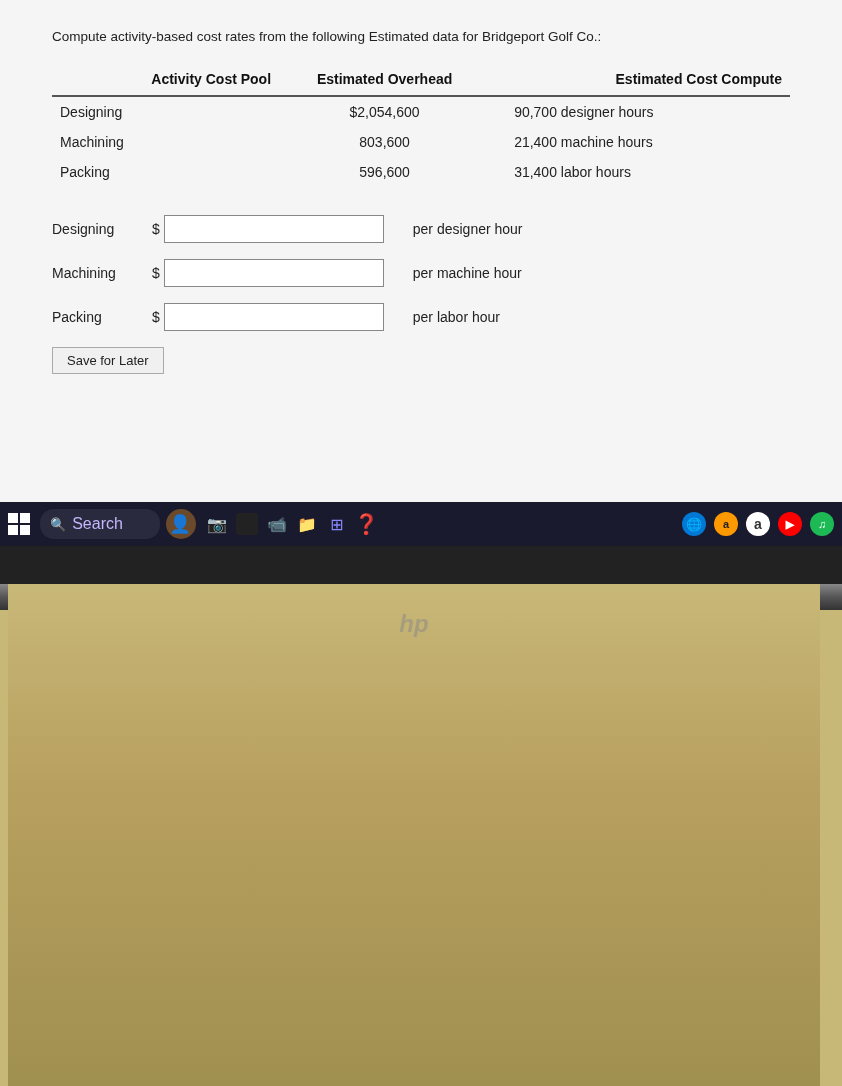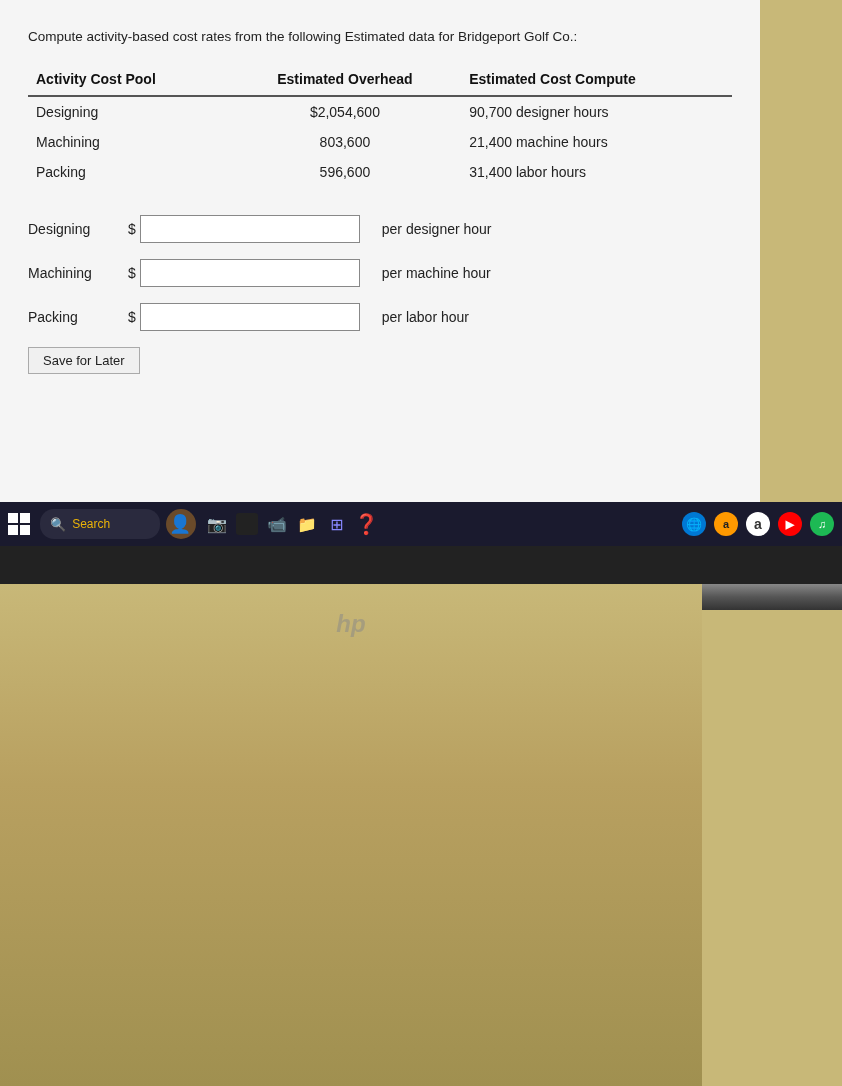--- a/index.html
+++ b/index.html
@@ -11,44 +11,44 @@
       font-family: Arial, sans-serif;
       overflow: hidden;
       position: relative;
     }
 
     
     .screen {
       position: absolute;
       top: 0;
       left: 0;
-      width: 760px;
+      width: 842px;
       height: 540px;
       background: #f5f5f5;
-      padding: 28px 28px;
+      padding: 28px 52px;
     }
 
     .instruction {
       font-size: 13.5px;
       color: #222;
       margin-bottom: 18px;
       line-height: 1.4;
     }
 
     
     .data-table {
       width: 100%;
       border-collapse: collapse;
       margin-bottom: 0;
     }
 
     .data-table th {
       font-weight: bold;
       font-size: 14px;
-      text-align: left;
+      text-align: right;
       padding: 6px 8px 8px 8px;
       color: #111;
       border-bottom: 2px solid #555;
     }
 
     .data-table th:nth-child(2),
     .data-table td:nth-child(2) {
       text-align: center;
       padding-right: 24px;
     }
@@ -92,21 +92,21 @@
       height: 28px;
       border: 1px solid #888;
       background: #fff;
       font-size: 13px;
       padding: 2px 6px;
     }
 
     .input-unit {
       font-size: 14px;
       color: #222;
-      margin-left: 22px;
+      margin-left: 29px;
     }
 
     .save-btn {
       background: #f0f0f0;
       border: 1px solid #aaa;
       padding: 5px 14px;
       font-size: 13px;
       cursor: pointer;
       color: #222;
     }
@@ -152,22 +152,22 @@
       align-items: center;
       background: #2a2a3e;
       border-radius: 14px;
       padding: 4px 10px;
       gap: 6px;
       height: 30px;
       min-width: 120px;
     }
 
     .taskbar-search-text {
-      color: #eab308;
-      font-size: 12px;
+      color: #c4b5fd;
+      font-size: 16px;
     }
 
     .search-icon-shape {
       color: #aaa;
       font-size: 13px;
     }
 
     
     .profile-pic {
       width: 30px;
@@ -222,22 +222,22 @@
 
     .amazon-icon { background: #ff9900; color: #222; font-size: 11px; font-weight: bold; }
     .letter-a-icon { background: #fff; color: #333; font-size: 14px; font-weight: bold; }
     .youtube-icon { background: #ff0000; color: #fff; font-size: 11px; }
     .spotify-icon { background: #1db954; color: #fff; font-size: 11px; }
 
     
     .laptop-body {
       position: absolute;
       top: 584px;
-      left: 0;
-      width: 702px;
+      left: 8px;
+      width: 812px;
       height: 502px;
       background: linear-gradient(180deg, #c8b878 0%, #b8a060 40%, #a09050 100%);
     }
 
     
     .hp-logo-area {
       position: absolute;
       top: 610px;
       left: 50%;
       transform: translateX(-50%);

